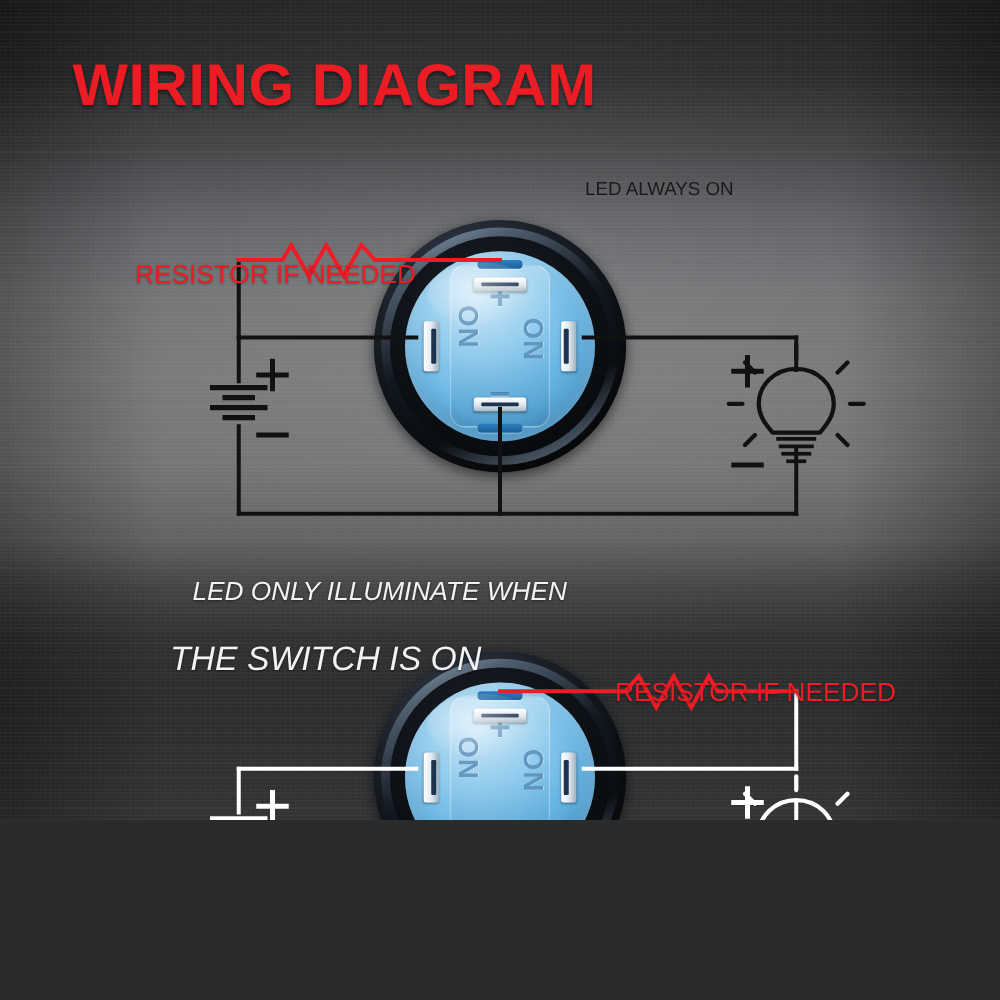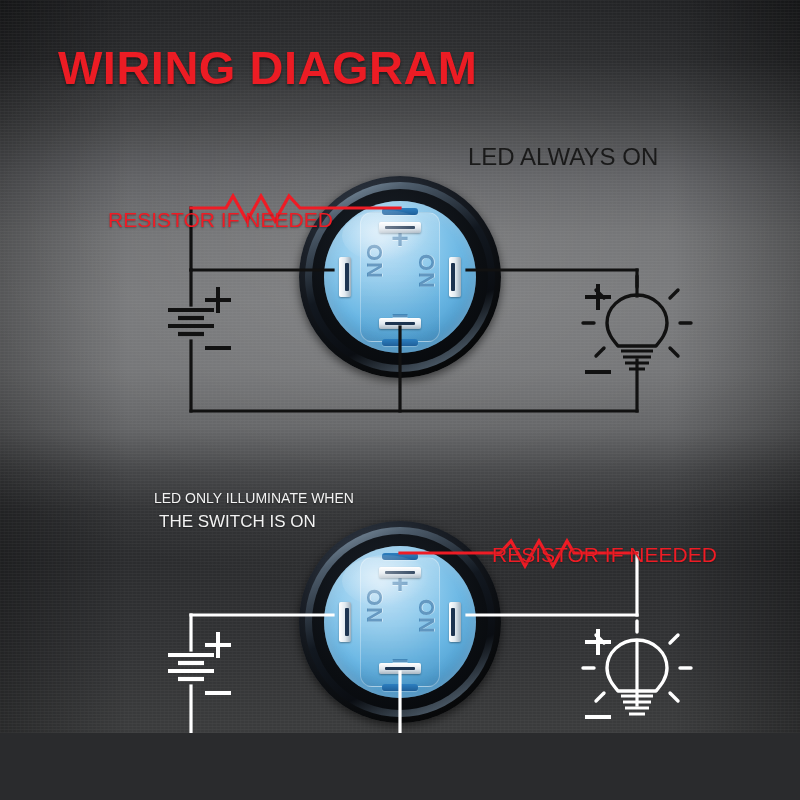--- a/index.html
+++ b/index.html
@@ -1,21 +1,21 @@
 <!DOCTYPE html>
 <html><head>
 <meta charset="utf-8">
 <style>
   html,body{margin:0;padding:0;}
   body{
     width:800px;height:800px;overflow:hidden;
     font-family:"Liberation Sans", sans-serif;
     background:#2a2b2d;
   }
-  #stage{position:relative;width:800px;height:733px;overflow:hidden;}
+  #stage{position:relative;width:800px;height:656px;overflow:hidden;}
 
   
   .bg-base{
     position:absolute;inset:0;
     background:
       linear-gradient(180deg,
         #1e1f21 0px,
         #232426 60px,
         #3a3b3d 120px,
         #56575a 175px,
@@ -323,21 +323,21 @@
       <line x1="585" y1="717" x2="611" y2="717"></line>
     </g>
 
     <g>
       <path d="M400,553 L500,553 L511,541 L525,566 L539,541 L553,566 L567,541 L574,553 L637,553" fill="none" stroke="#ee1c25" stroke-width="3.2" stroke-linejoin="miter" stroke-linecap="square"></path>
     </g>
   </svg>
 
   <div class="cap red" style="left:108px;top:168px;font-size:21px;">RESISTOR IF NEEDED</div>
 
-  <div class="cap black" style="left:468px;top:143px;font-size:24px;text-align:right;">LED ALWAYS ON</div>
-
-  <div class="cap white" style="left:154px;top:490px;font-size:14px;">LED ONLY ILLUMINATE WHEN</div>
-
-  <div class="cap white" style="left:159px;top:512px;font-size:17px;">THE SWITCH IS ON</div>
+  <div class="cap black" style="left:468px;top:143px;font-size:15px;text-align:right;">LED ALWAYS ON</div>
+
+  <div class="cap white" style="left:154px;top:462px;font-size:21px;font-style:italic;">LED ONLY ILLUMINATE WHEN</div>
+
+  <div class="cap white" style="left:136px;top:512px;font-size:27px;font-style:italic;">THE SWITCH IS ON</div>
 
   <div class="cap red" style="left:492px;top:503px;font-size:21px;">RESISTOR IF NEEDED</div>
 
 </div>
 
 </body></html>

